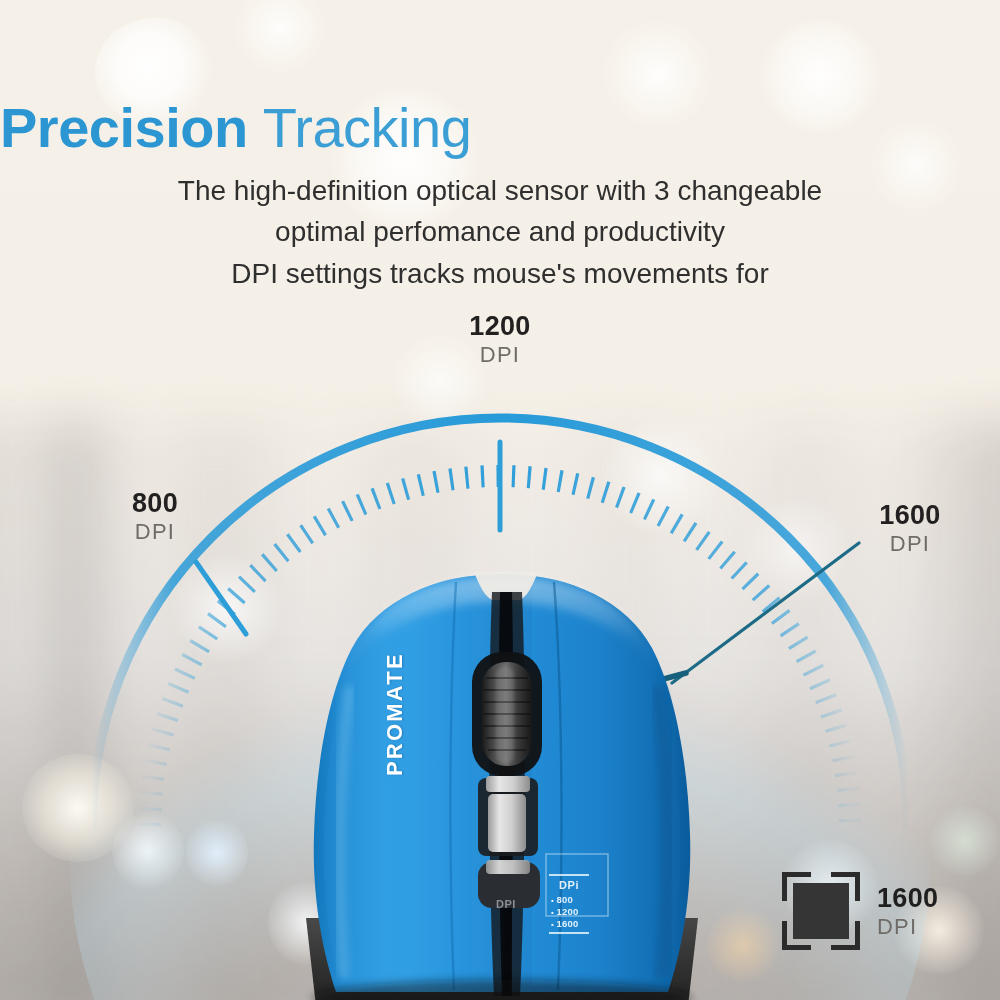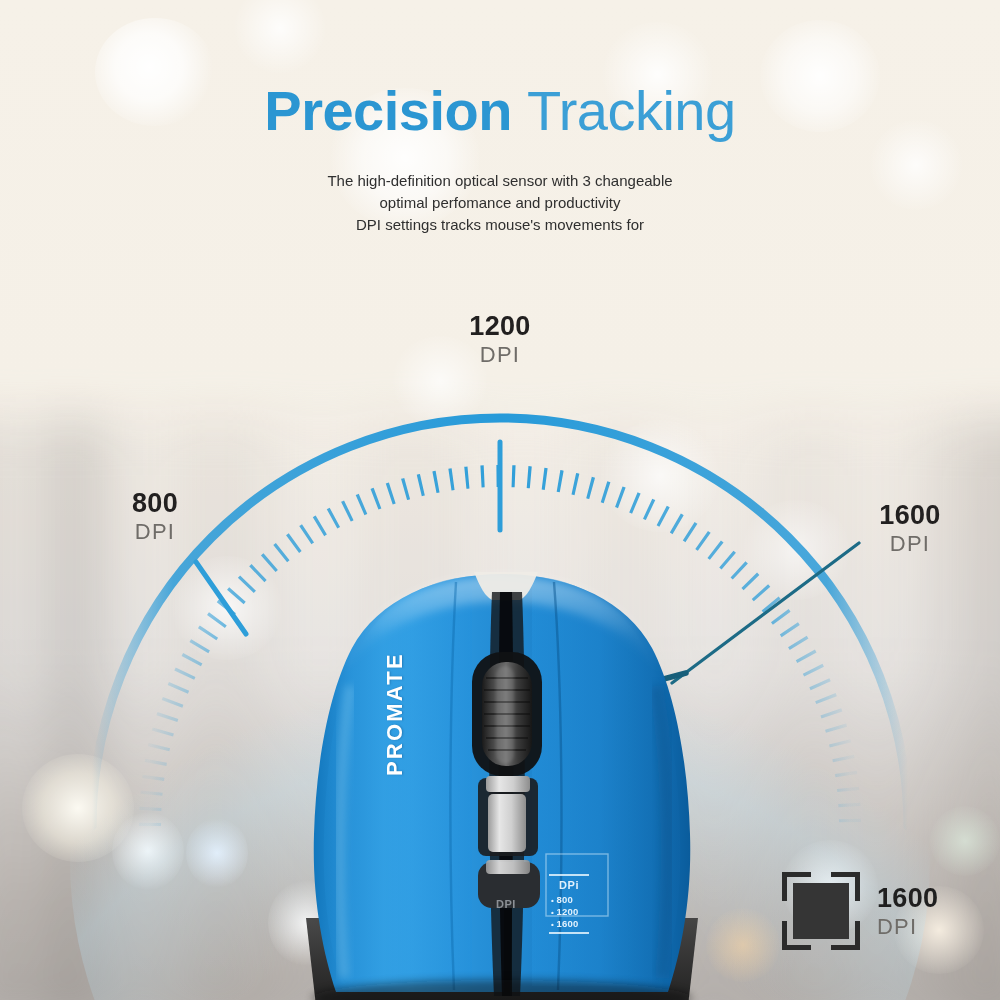--- a/index.html
+++ b/index.html
@@ -68,37 +68,36 @@
   }
   .blob {
     position: absolute;
     border-radius: 50%;
     pointer-events: none;
   }
 
   
   .headline {
     position: absolute;
-    top: 82px; left: 0; right: 0;
-    text-align: center;
+    top: 99px; left: 0; right: 0;
     font-size: 56px;
     line-height: 1.05;
     letter-spacing: -0.5px;
     white-space: nowrap;
   }
   .headline .w1 { font-weight: 700; color: #2b96d2; }
   .headline .w2 { font-weight: 300; color: #3b9fd6; }
 
   .subhead {
     position: absolute;
     top: 170px; left: 50%;
     transform: translateX(-50%);
     width: 700px;
     text-align: center;
-    font-size: 15px;
+    font-size: 28px;
     line-height: 1.48;
     color: #2f2f2f;
     font-weight: 400;
   }
   .subhead div { white-space: nowrap; }
 
   
   .gauge {
     position: absolute;
     left: 0; top: 330px;

